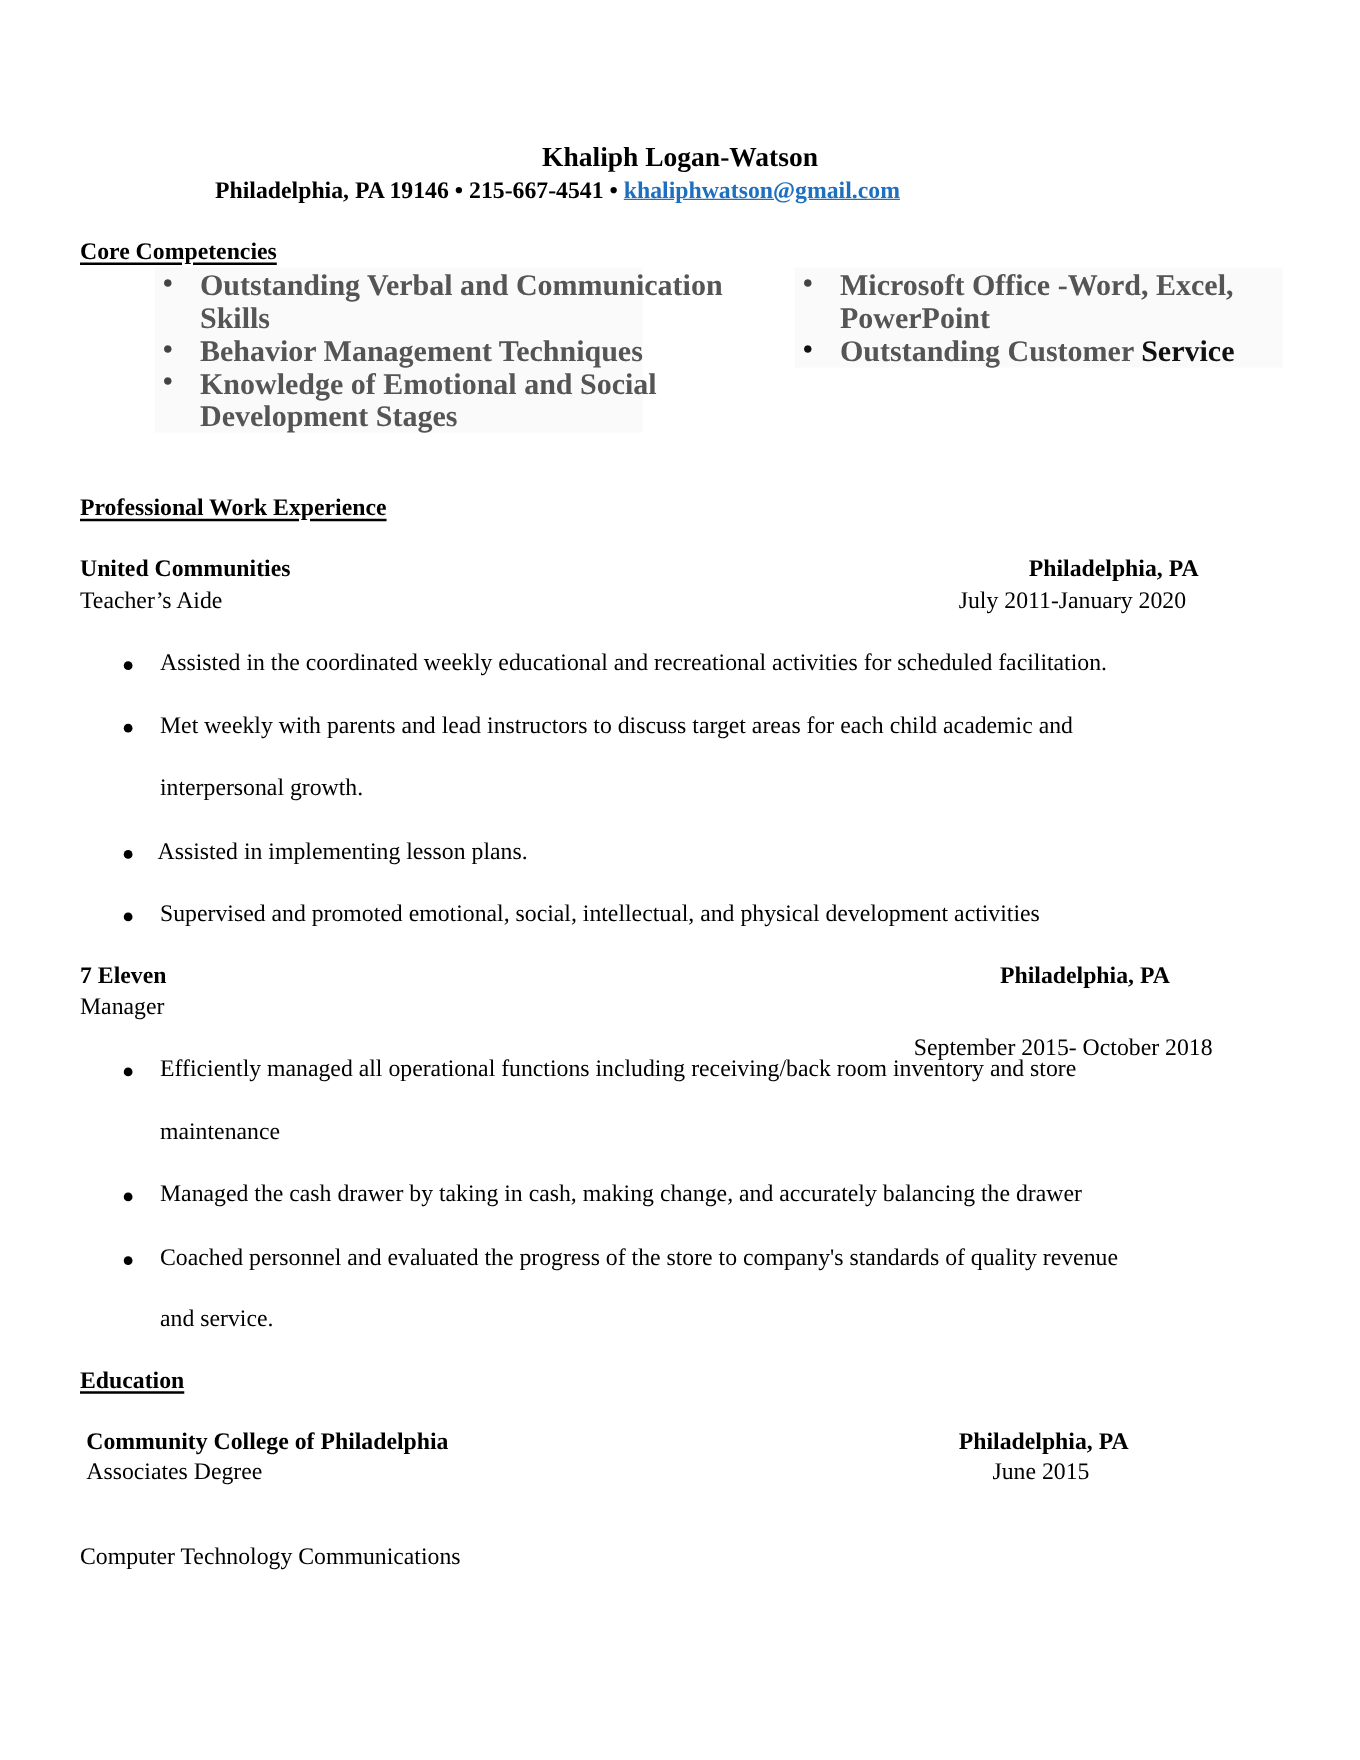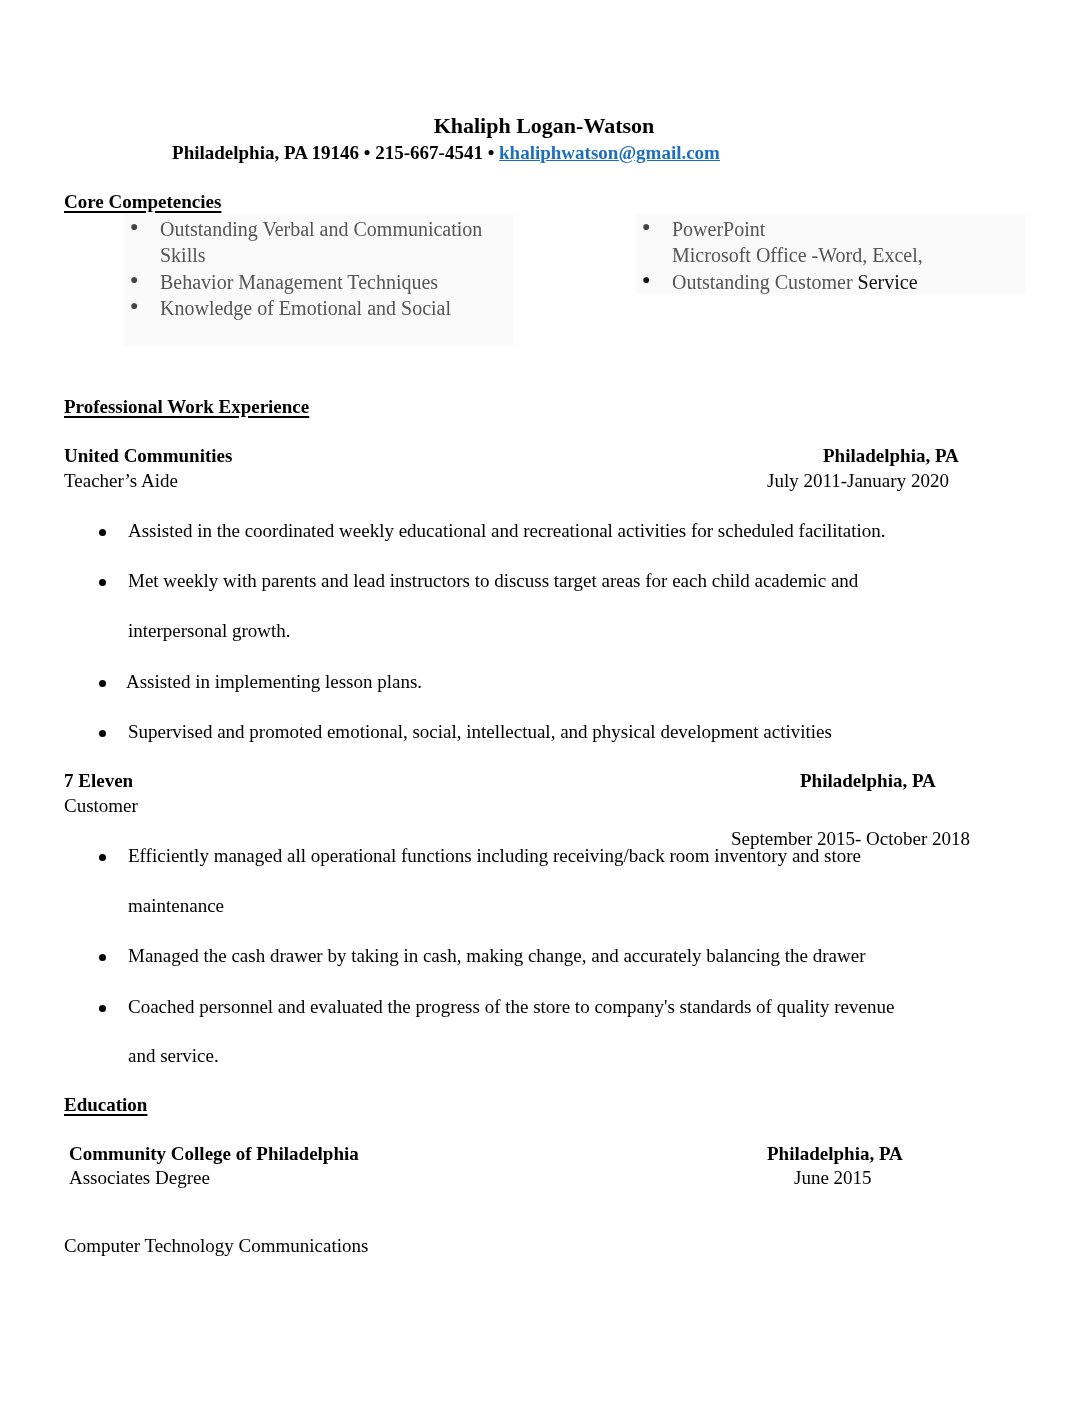--- a/index.html
+++ b/index.html
@@ -3,21 +3,21 @@
   <meta charset="utf-8">
   <style>
     html, body { margin: 0; padding: 0; background: #ffffff; }
     body { width: 1088px; height: 1408px; position: relative; font-family: "Liberation Serif", serif; color: #000; overflow: hidden; }
     .abs { position: absolute; white-space: nowrap; }
     .name { left: 0; width: 1088px; top: 112px; text-align: center; font-weight: bold; font-size: 22px; line-height: 28px; }
     .contact { left: 0; width: 892px; top: 140px; text-align: center; font-weight: bold; font-size: 19px; line-height: 26px; }
     .contact a { color: #1f6fbf; text-decoration: underline; }
     .sec { font-weight: bold; font-size: 19px; text-decoration: underline; text-decoration-thickness: 2px; text-underline-offset: 3px; line-height: 24px; }
     .comp-box { position: absolute; background: #fafafa; }
-    .comp-list { list-style: none; margin: 0; padding: 0; font-size: 20px; line-height: 26px; color: #555; }
+    .comp-list { list-style: none; margin: 0; padding: 0; font-size: 24px; line-height: 26px; color: #555; font-weight: bold; }
     .comp-bullet { position: absolute; font-size: 14px; color: #444; }
     .dark { color: #111; }
     .bold { font-weight: bold; }
     .t19 { font-size: 19px; line-height: 24px; }
     .bul { position: absolute; width: 7px; height: 7px; border-radius: 50%; background: #000; }
   </style>
 </head>
 <body>
 
 <div class="abs name">Khaliph Logan-Watson</div>
@@ -36,26 +36,27 @@
 </div>
 <span class="abs comp-bullet" style="left:130px; top:219px;">●</span>
 
 <div class="abs comp-list" style="left:160px; top:269px;">
   <div>Behavior Management Techniques</div>
 </div>
 <span class="abs comp-bullet" style="left:130px; top:272px;">●</span>
 
 <div class="abs comp-list" style="left:160px; top:295px;">
   <div>Knowledge of Emotional and Social</div>
+  <div>Development Stages</div>
 </div>
 <span class="abs comp-bullet" style="left:130px; top:298px;">●</span>
 
 <div class="abs comp-list" style="left:672px; top:216px;">
+  <div>Microsoft Office -Word, Excel,</div>
   <div>PowerPoint</div>
-  <div>Microsoft Office -Word, Excel,</div>
 </div>
 <span class="abs comp-bullet" style="left:642px; top:219px;">●</span>
 
 <div class="abs comp-list" style="left:672px; top:269px;">
   <span>Outstanding Customer </span><span class="dark">Service</span>
 </div>
 <span class="abs comp-bullet dark" style="left:642px; top:272px;">●</span>
 
 <div class="abs sec" style="left:64px; top:395px;">Professional Work Experience</div>
 
@@ -72,21 +73,21 @@
 <div class="abs t19" style="left:128px; top:619px;">interpersonal growth.</div>
 
 <span class="bul" style="left:99px; top:680px;"></span>
 <div class="abs t19" style="left:126px; top:670px;">Assisted in implementing lesson plans.</div>
 
 <span class="bul" style="left:99px; top:730px;"></span>
 <div class="abs t19" style="left:128px; top:720px;">Supervised and promoted emotional, social, intellectual, and physical development activities</div>
 
 <div class="abs t19 bold" style="left:64px; top:769px;font-family:Liberation Serif, serif;">7 Eleven</div>
 <div class="abs t19 bold" style="left:800px; top:769px;">Philadelphia, PA</div>
-<div class="abs t19" style="left:64px; top:794px;">Customer</div>
+<div class="abs t19" style="left:64px; top:794px;">Manager</div>
 <div class="abs t19" style="left:731px; top:794px;margin-top:33px;">September 2015- October 2018</div>
 
 <span class="bul" style="left:99px; top:854px;"></span>
 <div class="abs t19" style="left:128px; top:844px;">Efficiently managed all operational functions including receiving/back room inventory and store</div>
 <div class="abs t19" style="left:128px; top:894px;">maintenance</div>
 
 <span class="bul" style="left:99px; top:954px;"></span>
 <div class="abs t19" style="left:128px; top:944px;">Managed the cash drawer by taking in cash, making change, and accurately balancing the drawer</div>
 
 <span class="bul" style="left:99px; top:1005px;"></span>

